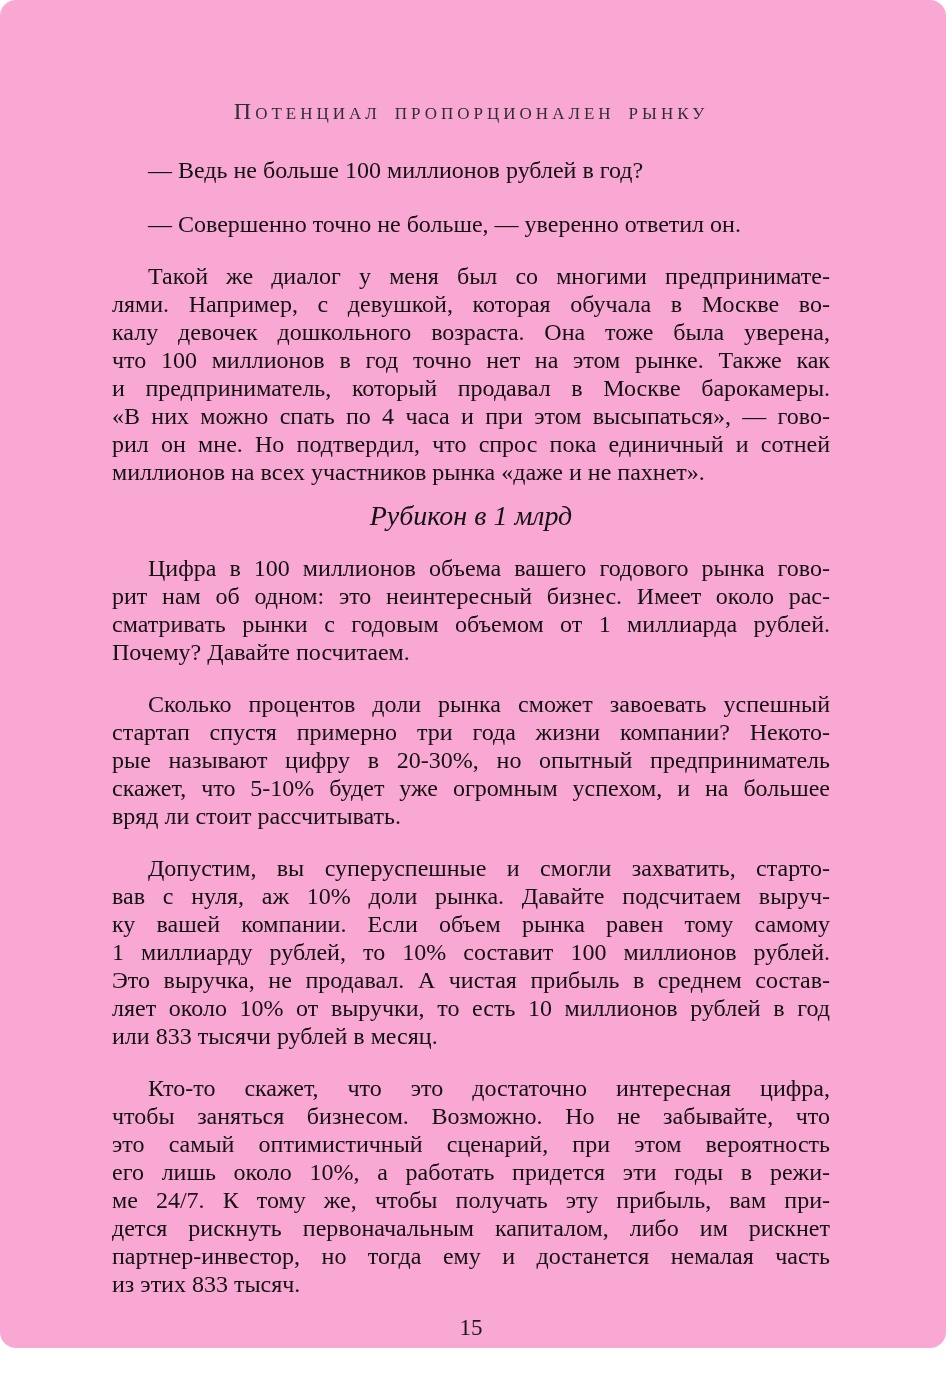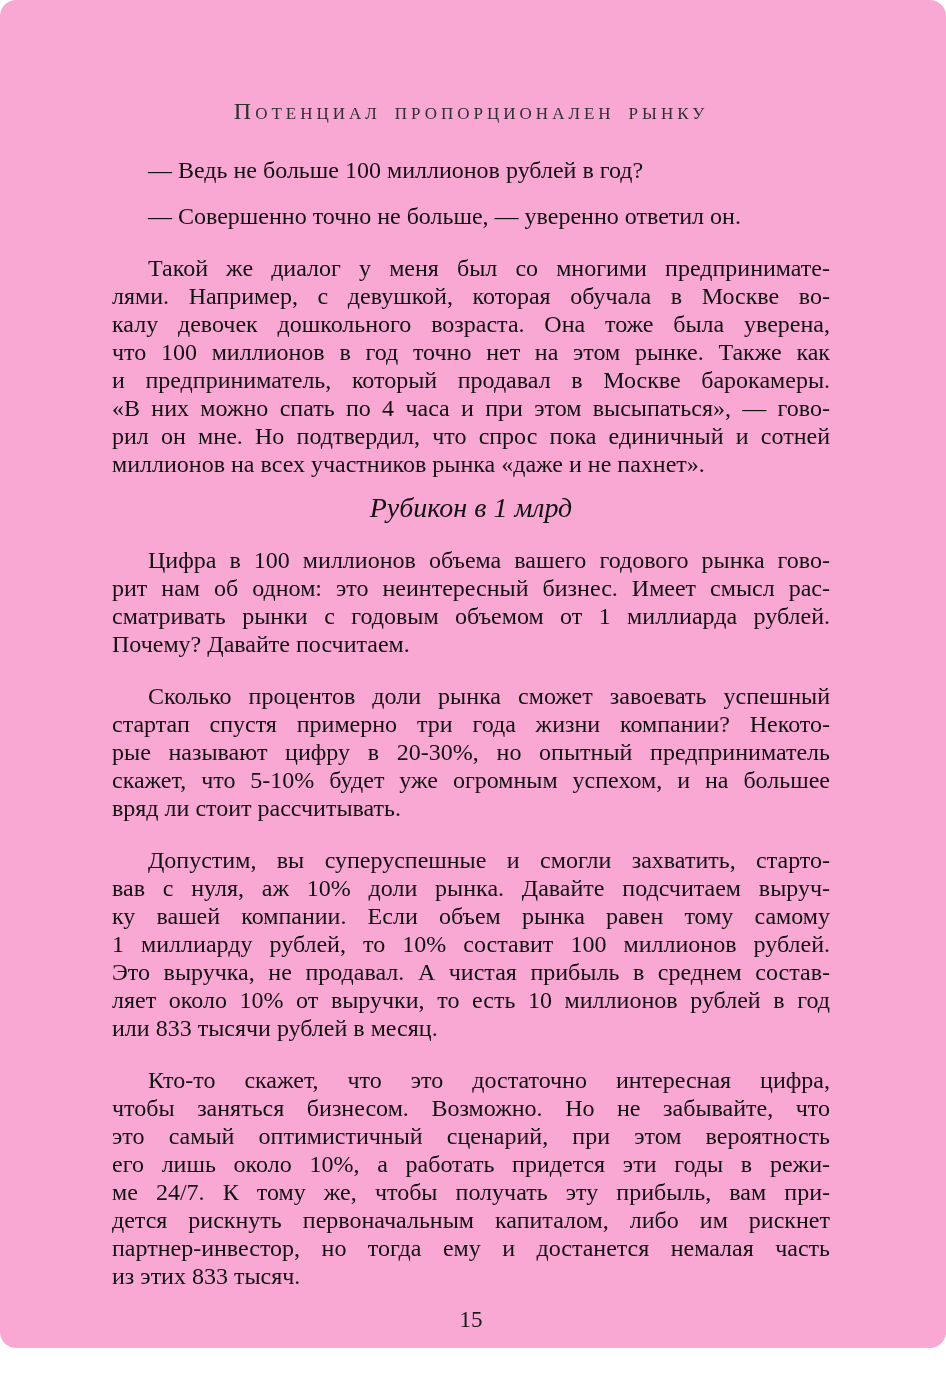--- a/index.html
+++ b/index.html
@@ -32,21 +32,21 @@
     color: #2f2f2f;
     word-spacing: 4px;
   }
   #text-block {
     margin-top: 31px;
     font-size: 24px;
     line-height: 28px;
   }
   .block { margin-top: 14px; }
   #text-block .block:first-child { margin-top: 8px; }
-  .dialogue + .dialogue { margin-top: 18px; }
+  .dialogue + .dialogue { margin-top: 26px; }
   .dialogue {
     text-indent: 36px;
     text-align: left;
     white-space: nowrap;
   }
   .heading {
     margin-top: 16px;
     text-align: center;
     font-style: italic;
     font-size: 28px;
@@ -84,21 +84,21 @@
           <div class="pline">калу девочек дошкольного возраста. Она тоже была уверена,</div>
           <div class="pline">что 100 миллионов в год точно нет на этом рынке. Также как</div>
           <div class="pline">и предприниматель, который продавал в Москве барокамеры.</div>
           <div class="pline">«В них можно спать по 4 часа и при этом высыпаться», — гово-</div>
           <div class="pline">рил он мне. Но подтвердил, что спрос пока единичный и сотней</div>
           <div class="pline last">миллионов на всех участников рынка «даже и не пахнет».</div>
         </div>
         <div class="block heading">Рубикон в 1 млрд</div>
         <div class="block para">
           <div class="pline first">Цифра в 100 миллионов объема вашего годового рынка гово-</div>
-          <div class="pline">рит нам об одном: это неинтересный бизнес. Имеет смысл рас-</div>
+          <div class="pline">рит нам об одном: это неинтересный бизнес. Имеет около рас-</div>
           <div class="pline">сматривать рынки с годовым объемом от 1 миллиарда рублей.</div>
           <div class="pline last">Почему? Давайте посчитаем.</div>
         </div>
         <div class="block para">
           <div class="pline first">Сколько процентов доли рынка сможет завоевать успешный</div>
           <div class="pline">стартап спустя примерно три года жизни компании? Некото-</div>
           <div class="pline">рые называют цифру в 20-30%, но опытный предприниматель</div>
           <div class="pline">скажет, что 5-10% будет уже огромным успехом, и на большее</div>
           <div class="pline last">вряд ли стоит рассчитывать.</div>
         </div>

